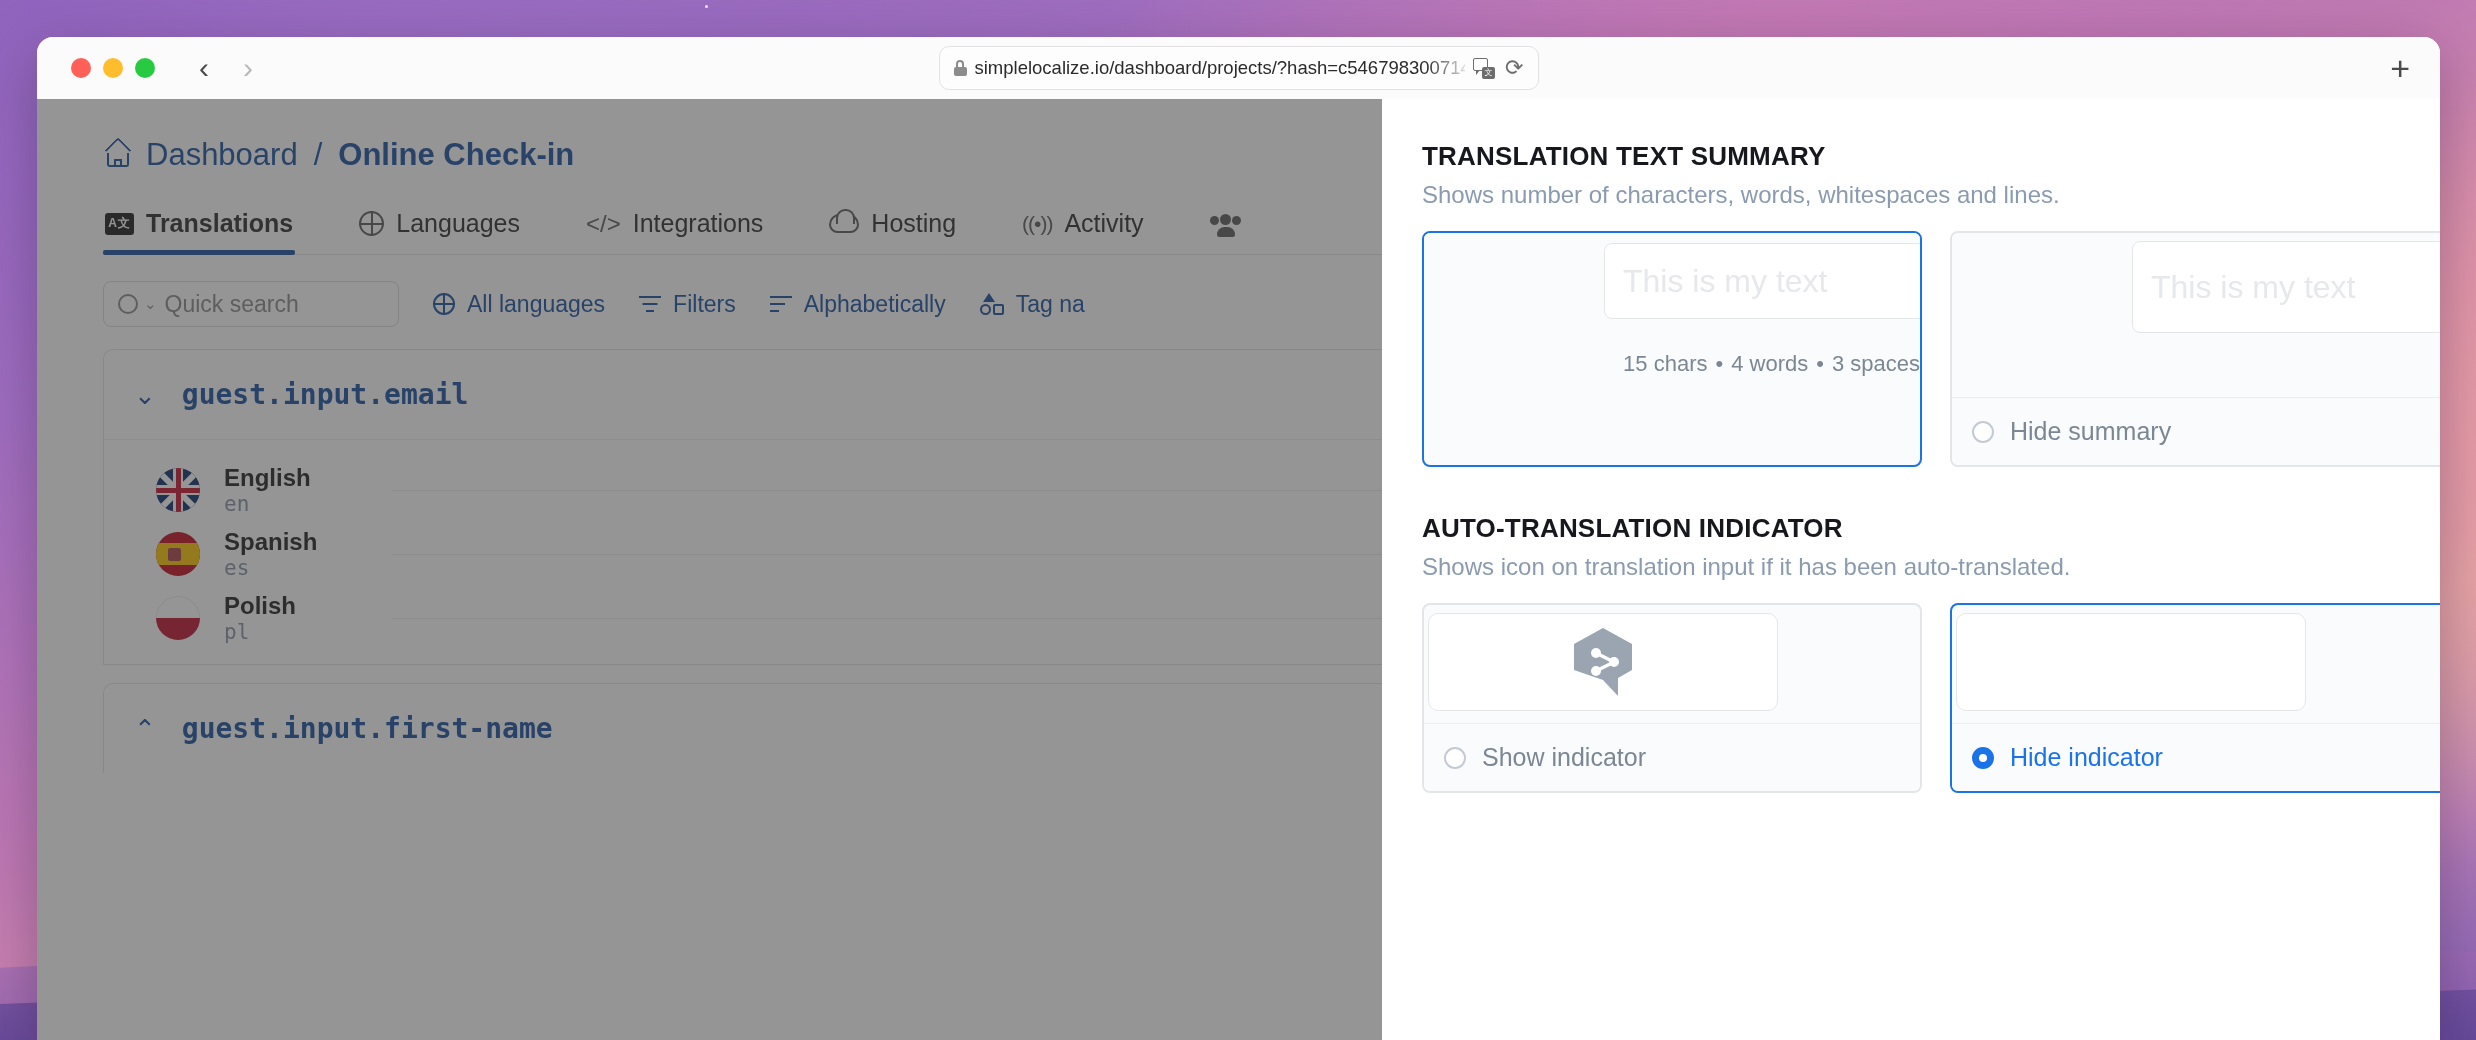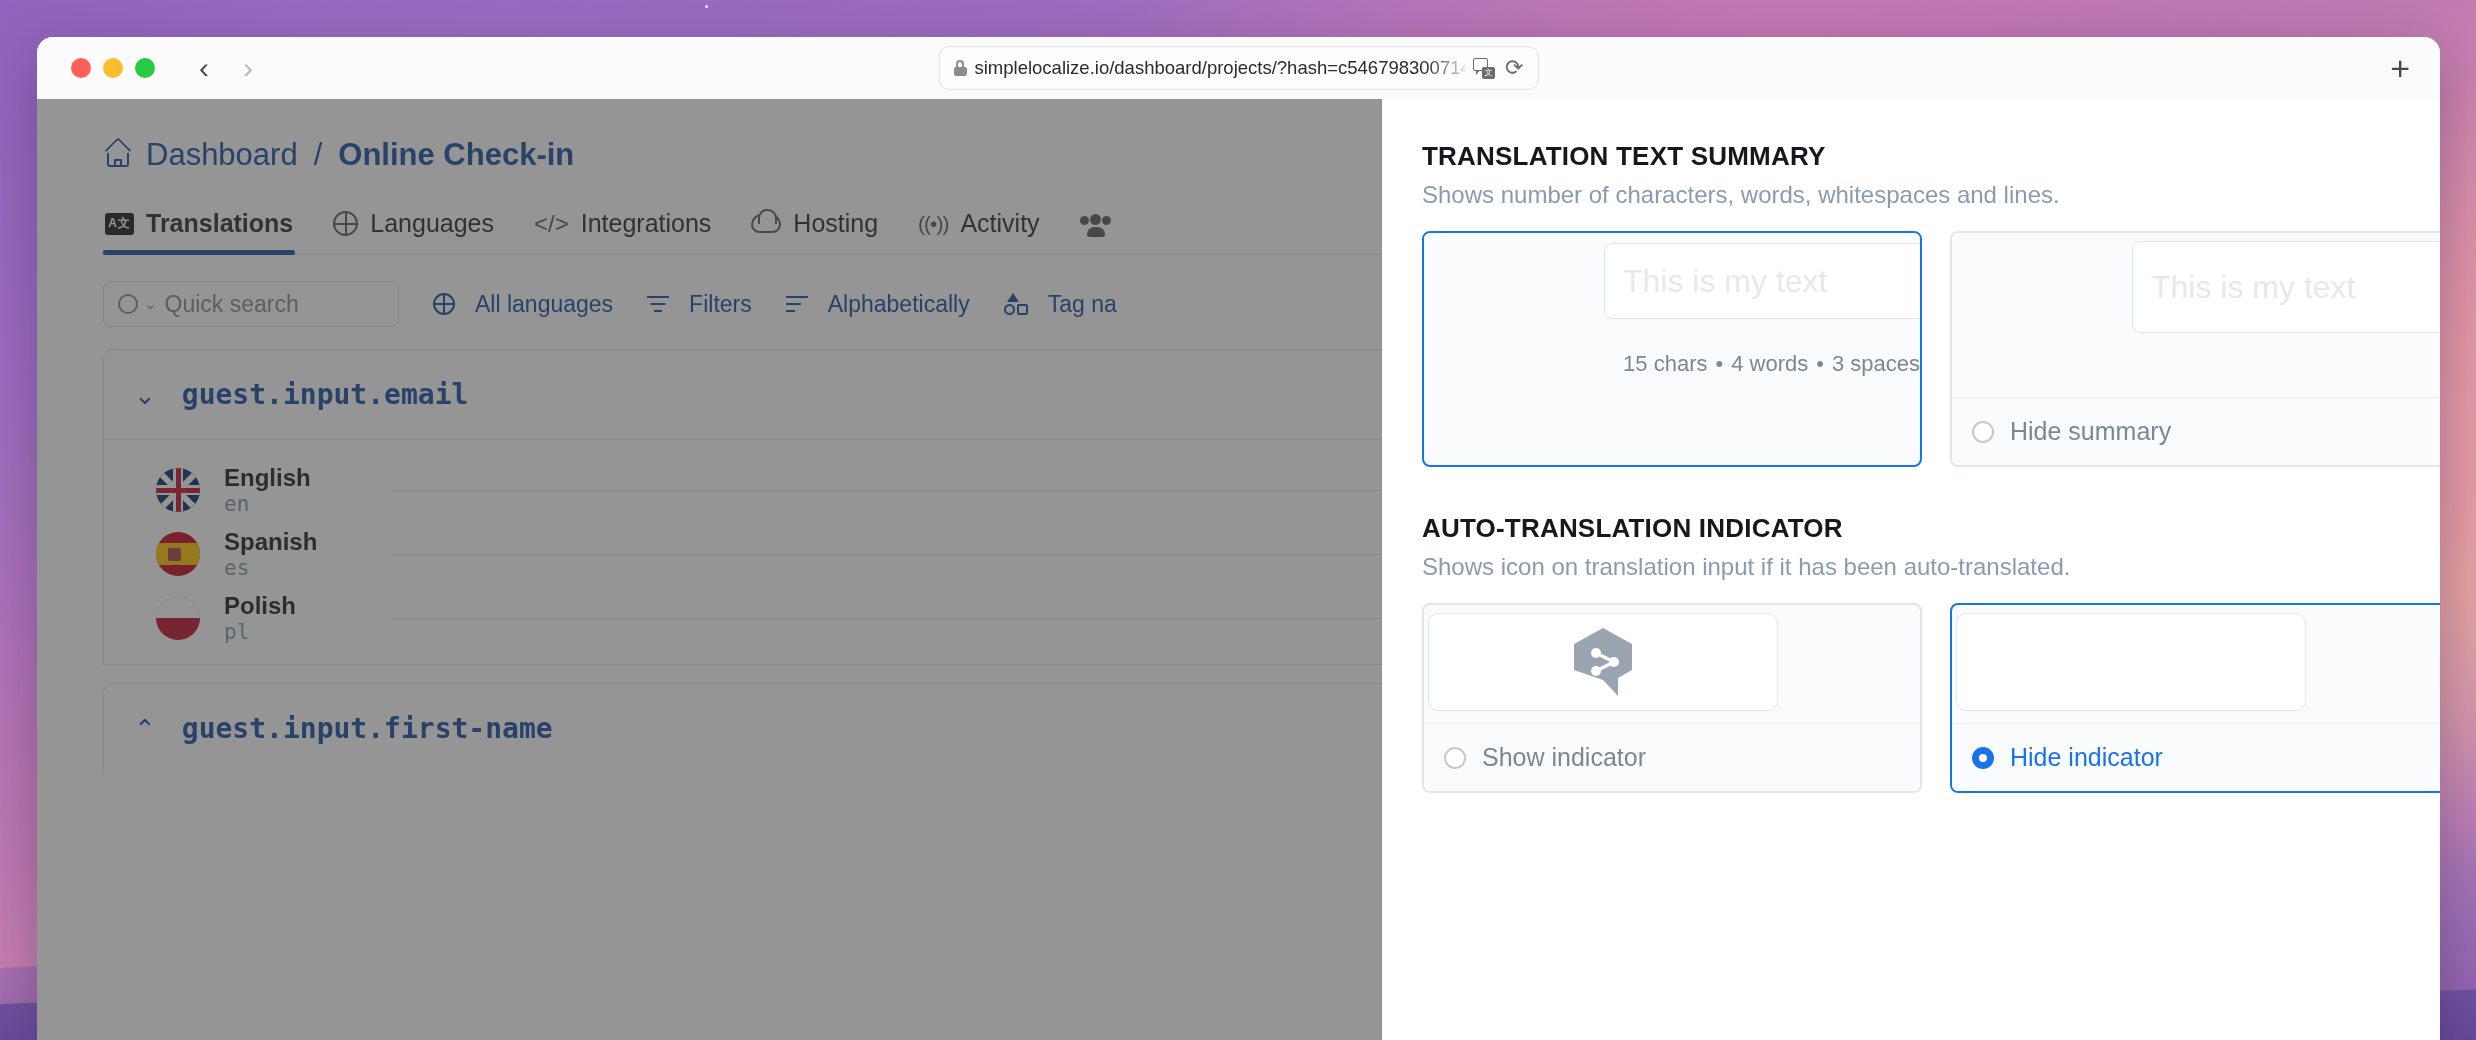--- a/index.html
+++ b/index.html
@@ -97,21 +97,21 @@
   .page-inner { padding: 0 15px 0 66px; }
   .breadcrumb { display: flex; align-items: center; gap: 13px; padding-top: 38px; }
   .home-icon { width: 30px; height: 28px; position: relative; }
   .home-icon .roof { position: absolute; top: 0; left: 50%; transform: translateX(-50%) rotate(45deg); width: 19px; height: 19px; border-top: 2.4px solid #1a4fa0; border-left: 2.4px solid #1a4fa0; border-radius: 3px 0 0 0; }
   .home-icon .base { position: absolute; bottom: 2px; left: 4px; width: 22px; height: 14px; border: 2.4px solid #1a4fa0; border-top: none; border-radius: 0 0 3px 3px; }
   .home-icon .door { position: absolute; bottom: 2px; left: 11px; width: 8px; height: 8px; border: 2px solid #1a4fa0; border-bottom: none; border-radius: 1px 1px 0 0; }
   .crumb-link { font-size: 31px; color: #1a4fa0; }
   .crumb-sep { font-size: 31px; color: #1a4fa0; margin: 0 3px; }
   .crumb-current { font-size: 31px; color: #1a4fa0; font-weight: bold; }
 
-  .tabs { display: flex; align-items: flex-end; gap: 36px; margin-top: 30px; border-bottom: 1px solid #e6e6e6; padding-right: 66px; }
+  .tabs { display: flex; align-items: flex-end; gap: 62px; margin-top: 30px; border-bottom: 1px solid #e6e6e6; padding-right: 66px; }
   .tab { display: flex; align-items: center; gap: 12px; padding: 6px 2px 16px; font-size: 25px; color: #2d2d2d; position: relative; }
   .tab.active { font-weight: bold; }
   .tab.active:after { content: ""; position: absolute; left: 0; right: 0; bottom: -1px; height: 5px; background: #1a4fa0; border-radius: 2px; }
   .ic { flex: 0 0 auto; display: inline-flex; align-items: center; justify-content: center; }
   .ic-translations { width: 29px; height: 22px; background: #1d1d1d; border-radius: 3px; color: #fff; font-size: 12px; letter-spacing: 1px; font-weight: bold; }
   .ic-globe { width: 25px; height: 25px; border: 2.2px solid #5d5d5d; border-radius: 50%; position: relative; }
   .ic-globe:before { content: ""; position: absolute; left: 50%; top: -2px; bottom: -2px; width: 0; margin-left: -1px; border-left: 2.2px solid #5d5d5d; }
   .ic-globe:after { content: ""; position: absolute; top: 50%; left: -2px; right: -2px; height: 0; margin-top: -1px; border-top: 2.2px solid #5d5d5d; }
   .ic-code { font-size: 24px; color: #5d5d5d; }
   .ic-cloud { width: 30px; height: 19px; border: 2.2px solid #5d5d5d; border-radius: 11px 11px 9px 9px; position: relative; }
@@ -127,21 +127,21 @@
   .toolbar { display: flex; align-items: center; gap: 34px; margin-top: 26px; }
   .search-box {
     width: 296px; height: 46px;
     border: 1px solid #d9d9d9; border-radius: 8px;
     display: flex; align-items: center; gap: 8px; padding: 0 14px;
     background: #fff;
   }
   .search-icon { width: 20px; height: 20px; border: 2.2px solid #8b8b8b; border-radius: 50%; position: relative; flex: 0 0 auto; }
   .search-caret { font-size: 15px; color: #8b8b8b; margin-left: -2px; }
   .search-ph { font-size: 23px; color: #8b8b8b; }
-  .tool-link { display: flex; align-items: center; gap: 20px; font-size: 23px; color: #1a4fa0; white-space: nowrap; }
+  .tool-link { display: flex; align-items: center; gap: 12px; font-size: 23px; color: #1a4fa0; white-space: nowrap; }
   .ic-globe-sm { width: 22px; height: 22px; border: 2.2px solid #1a4fa0; border-radius: 50%; position: relative; flex: 0 0 auto; }
   .ic-globe-sm:before { content: ""; position: absolute; left: 50%; top: -2px; bottom: -2px; width: 0; margin-left: -1px; border-left: 2.2px solid #1a4fa0; }
   .ic-globe-sm:after { content: ""; position: absolute; top: 50%; left: -2px; right: -2px; height: 0; margin-top: -1px; border-top: 2.2px solid #1a4fa0; }
   .ic-filter { width: 22px; height: 18px; position: relative; flex: 0 0 auto; }
   .ic-filter i { position: absolute; left: 50%; transform: translateX(-50%); height: 0; border-top: 2.4px solid #1a4fa0; display: block; }
   .ic-filter i:nth-child(1) { top: 1px; width: 22px; }
   .ic-filter i:nth-child(2) { top: 8px; width: 15px; }
   .ic-filter i:nth-child(3) { top: 15px; width: 8px; }
   .ic-sort { width: 22px; height: 18px; position: relative; flex: 0 0 auto; }
   .ic-sort i { position: absolute; left: 0; height: 0; border-top: 2.4px solid #1a4fa0; display: block; }

